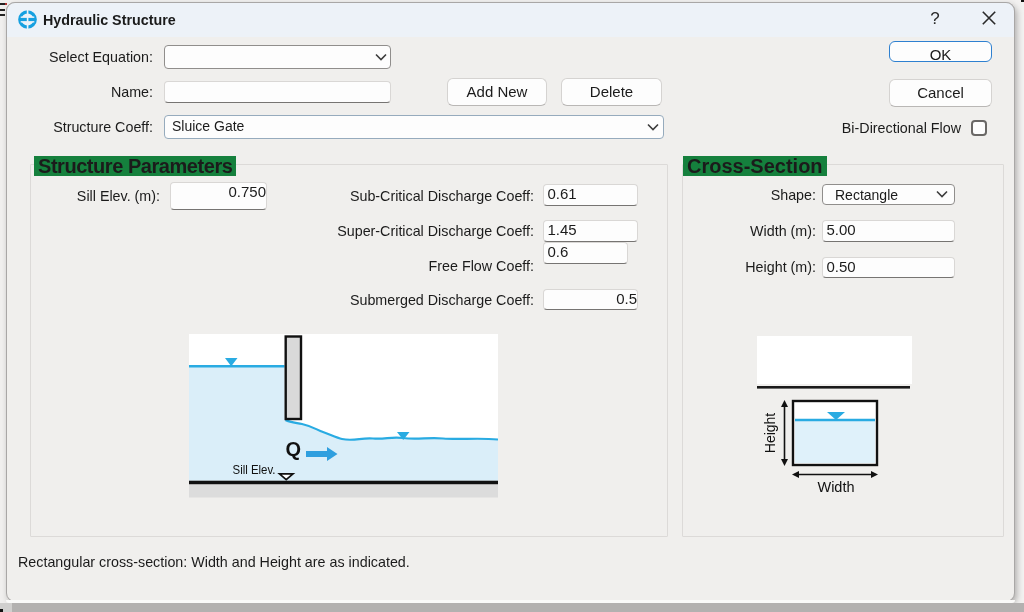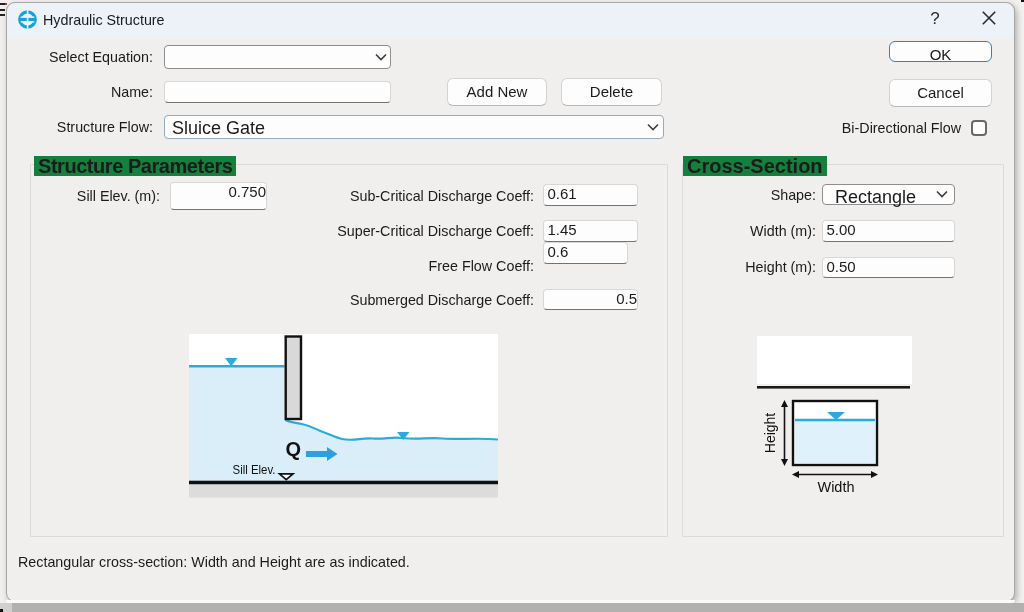--- a/index.html
+++ b/index.html
@@ -11,21 +11,21 @@
        border:1px solid #a9a7a6;border-radius:9px;box-sizing:border-box;
        box-shadow:2px 3px 6px rgba(110,108,106,0.5);}
   #titlebar{left:6px;top:2px;width:1009px;height:35px;background:#edf2f8;
        border-radius:9px 9px 0 0;border:1px solid #a9a7a6;border-bottom:none;box-sizing:border-box;}
   .lbl{color:#1b1b1b;font-size:14.3px;line-height:1;white-space:nowrap;}
   .r{text-align:right;}
   .tbox{background:#fdfdfd;border:1px solid #d9d7d5;border-bottom:1.7px solid #767472;
         border-radius:4px;box-sizing:border-box;color:#1b1b1b;font-size:15px;
         padding:0 0 0 3.5px;white-space:nowrap;}
   .cbox{background:#fdfdfd;border:1px solid #908e8c;border-radius:4px;
-        box-sizing:border-box;color:#1b1b1b;font-size:18px;padding:2px 0 0 7px;white-space:nowrap;}
+        box-sizing:border-box;color:#1b1b1b;font-size:14px;padding:2px 0 0 7px;white-space:nowrap;}
   .btn{background:#fdfdfd;border:1px solid #d5d3d1;border-bottom-color:#b9b7b5;border-radius:6px;box-sizing:border-box;
        color:#1b1b1b;font-size:15px;text-align:center;}
   .grp{border:1px solid #dcdad8;border-radius:1px;box-sizing:border-box;}
   .grplbl{color:#1b1b1b;font-size:20px;background:#15803d;padding:0 4px;line-height:1;white-space:nowrap;font-weight:bold;}
 </style>
 </head>
 <body>
 
 <div class="abs" style="left:0;top:0;width:6px;height:612px;background:#f1f0ef;"></div>
 <div class="abs" style="left:0;top:3px;width:5px;height:2px;background:#222;"></div>
@@ -42,38 +42,38 @@
 <div class="abs" style="left:0;top:603px;width:12px;height:9px;background:#d0cfce;"></div>
 <div class="abs" style="left:0;top:609px;width:2.5px;height:3px;background:#111;"></div>
 <div id="titlebar" class="abs"></div>
 
 <svg class="abs" style="left:18px;top:10px;" width="19" height="19" viewBox="0 0 19 19">
   <circle cx="9.5" cy="9.5" r="7.7" fill="none" stroke="#16a0e0" stroke-width="3.3"></circle>
   <rect x="2.7" y="6.5" width="13.6" height="6" fill="#edf2f8"></rect>
   <rect x="1.9" y="7.9" width="15.2" height="3.2" fill="#16a0e0"></rect>
   <rect x="8.8" y="0" width="1.6" height="19" fill="#edf2f8"></rect>
 </svg>
-<div class="abs lbl" style="left:43px;top:12.5px;">Hydraulic Structure</div>
+<div class="abs lbl" style="left:43px;top:12.5px;font-weight:bold;">Hydraulic Structure</div>
 <div class="abs" style="left:927px;top:9px;width:16px;font-size:17px;color:#2a2a2a;text-align:center;">?</div>
 <svg class="abs" style="left:982px;top:11px;" width="14" height="14" viewBox="0 0 14 14">
   <path d="M0.8 0.8 L13.2 13.2 M13.2 0.8 L0.8 13.2" stroke="#2a2a2a" stroke-width="1.6"></path>
 </svg>
 
 <div class="abs lbl r" style="left:0;top:50px;width:153px;">Select Equation:</div>
 <div class="abs cbox" style="left:164px;top:45px;width:227px;height:24px;"></div>
 <svg class="abs" style="left:374px;top:52px;" width="14" height="10" viewBox="0 0 14 10">
   <path d="M2 2.5 L7 7.5 L12 2.5" fill="none" stroke="#3d3d3d" stroke-width="1.6"></path>
 </svg>
 
 <div class="abs lbl r" style="left:0;top:85px;width:153px;">Name:</div>
 <div class="abs tbox" style="left:164px;top:81px;width:227px;height:22px;"></div>
 <div class="abs btn" style="left:447px;top:78px;width:100px;height:28px;line-height:26px;">Add New</div>
 <div class="abs btn" style="left:561px;top:78px;width:101px;height:28px;line-height:26px;">Delete</div>
 
-<div class="abs lbl r" style="left:0;top:120px;width:153px;">Structure Flow:</div>
+<div class="abs lbl r" style="left:0;top:120px;width:153px;">Structure Coeff:</div>
 <div class="abs cbox" style="left:164px;top:115px;width:500px;height:24px;border-color:#96abbd;">Sluice Gate</div>
 <svg class="abs" style="left:646px;top:122px;" width="14" height="10" viewBox="0 0 14 10">
   <path d="M2 2.5 L7 7.5 L12 2.5" fill="none" stroke="#3d3d3d" stroke-width="1.6"></path>
 </svg>
 
 <div class="abs btn" style="left:889px;top:41px;width:103px;height:21px;line-height:26px;border:1.8px solid #2e80d0;">OK</div>
 <div class="abs btn" style="left:889px;top:79px;width:103px;height:28px;line-height:26px;">Cancel</div>
 <div class="abs lbl r" style="left:700px;top:121px;width:261px;">Bi-Directional Flow</div>
 <div class="abs" style="left:971px;top:120px;width:15.5px;height:15.5px;background:#fdfdfd;border:2px solid #6a6866;border-radius:4px;box-sizing:border-box;"></div>
 

